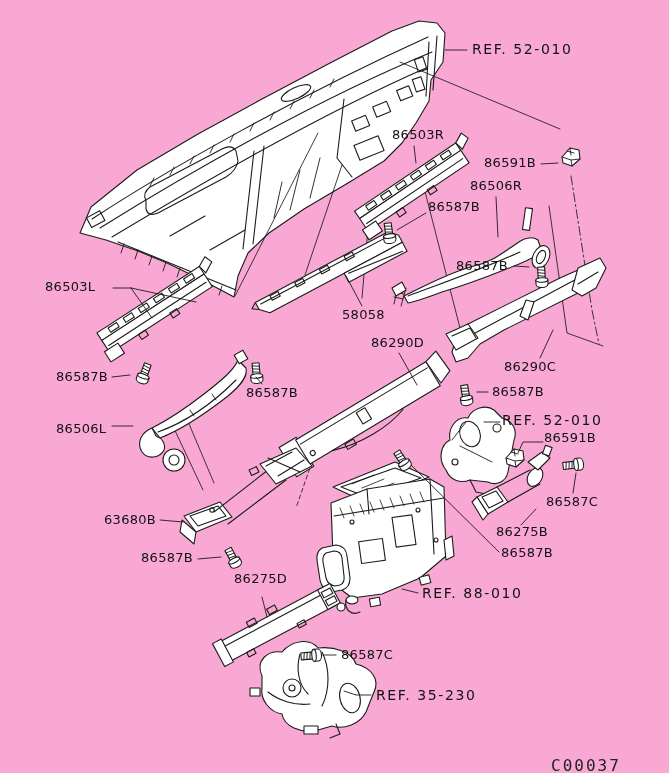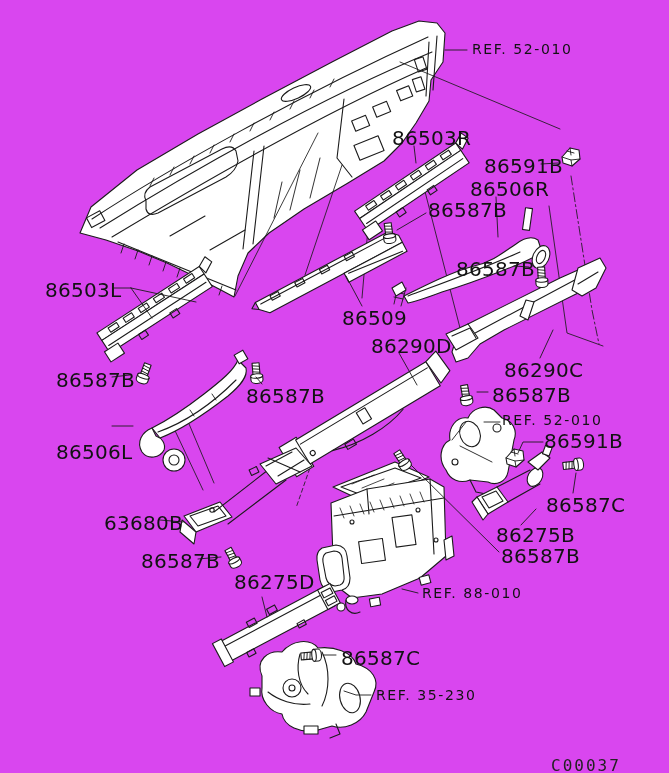--- a/index.html
+++ b/index.html
@@ -1,19 +1,19 @@
 <!DOCTYPE html>
 <html><head>
 <meta charset="utf-8">
 <style>
   html,body{margin:0;padding:0;background:#fff;}
-  .canvas{position:relative;width:669px;height:773px;background:#d946ef;overflow:hidden;
+  .canvas{position:relative;width:669px;height:773px;background:#f9a8d4;overflow:hidden;
           font-family:"DejaVu Sans",sans-serif;text-align:right;}
   .canvas svg{position:absolute;left:0;top:0;}
-  .lbl{position:absolute;font-family:"DejaVu Sans",sans-serif;font-size:20px;
+  .lbl{position:absolute;font-family:"DejaVu Sans",sans-serif;font-size:13px;
        letter-spacing:.3px;color:#121212;white-space:nowrap;line-height:1;cursor:pointer;}
   .ref{font-size:14px;letter-spacing:1.6px;}
   .code{position:absolute;left:551px;top:733px;font-family:"DejaVu Sans Mono",monospace;
         font-size:16px;letter-spacing:2px;color:#222;margin-top:23px;}
 </style>
 </head>
 <body>
 
 <div class="canvas">
 
@@ -290,27 +290,27 @@
 </g>
 </svg>
 
 <div class="lbl ref" style="left:472px;top:42px">REF. 52-010</div>
 <div class="lbl" style="left:392px;top:128px">86503R</div>
 <div class="lbl" style="left:484px;top:156px">86591B</div>
 <div class="lbl" style="left:470px;top:179px">86506R</div>
 <div class="lbl" style="left:428px;top:200px">86587B</div>
 <div class="lbl" style="left:456px;top:259px">86587B</div>
 <div class="lbl" style="left:45px;top:280px">86503L</div>
-<div class="lbl" style="left:342px;top:308px">86509</div>
+<div class="lbl" style="left:342px;top:308px">58058</div>
 <div class="lbl" style="left:371px;top:336px">86290D</div>
 <div class="lbl" style="left:56px;top:370px">86587B</div>
 <div class="lbl" style="left:504px;top:360px">86290C</div>
 <div class="lbl" style="left:246px;top:386px">86587B</div>
 <div class="lbl" style="left:492px;top:385px">86587B</div>
-<div class="lbl" style="left:56px;top:442px">86506L</div>
+<div class="lbl" style="left:56px;top:422px">86506L</div>
 <div class="lbl ref" style="left:502px;top:413px">REF. 52-010</div>
 <div class="lbl" style="left:544px;top:431px">86591B</div>
 <div class="lbl" style="left:546px;top:495px">86587C</div>
 <div class="lbl" style="left:104px;top:513px">63680B</div>
 <div class="lbl" style="left:496px;top:525px">86275B</div>
 <div class="lbl" style="left:141px;top:551px">86587B</div>
 <div class="lbl" style="left:501px;top:546px">86587B</div>
 <div class="lbl" style="left:234px;top:572px">86275D</div>
 <div class="lbl ref" style="left:422px;top:586px">REF. 88-010</div>
 <div class="lbl" style="left:341px;top:648px">86587C</div>

